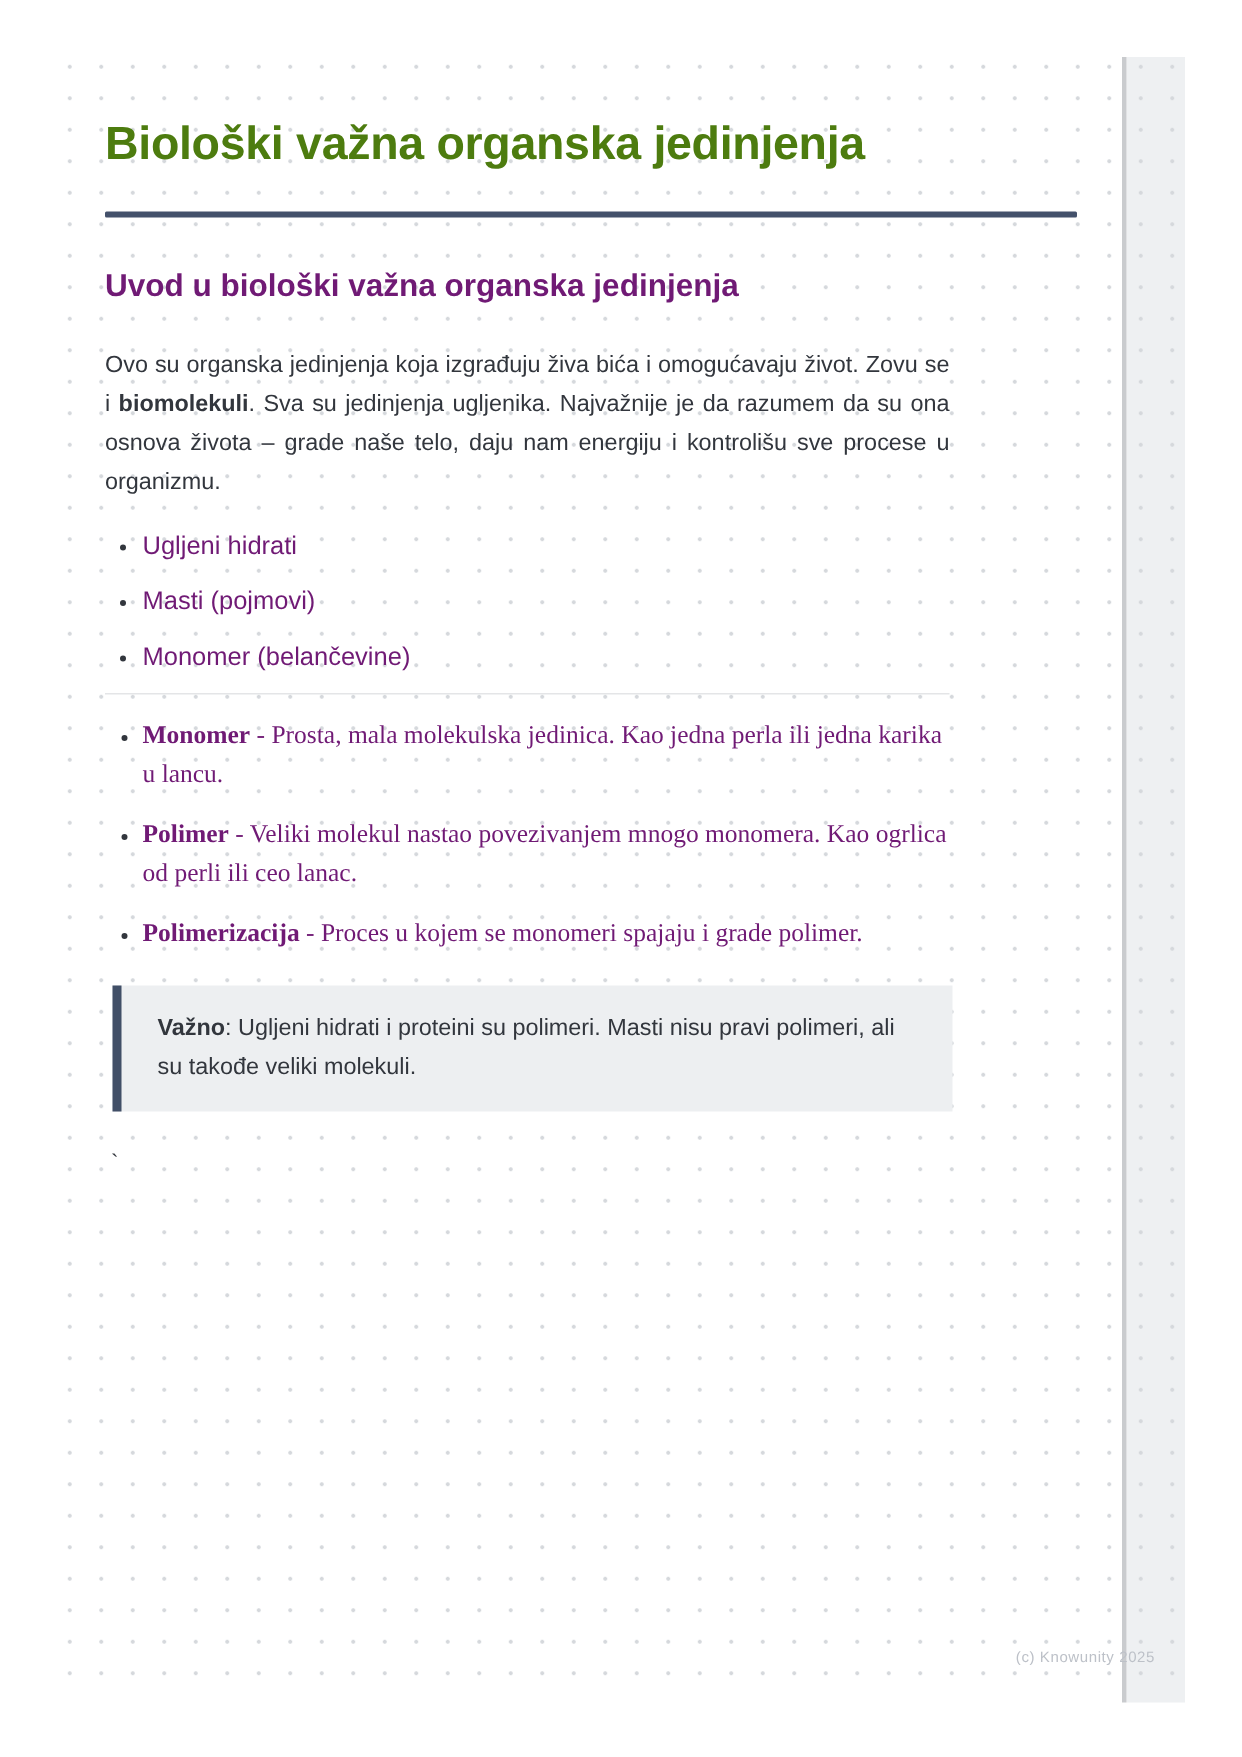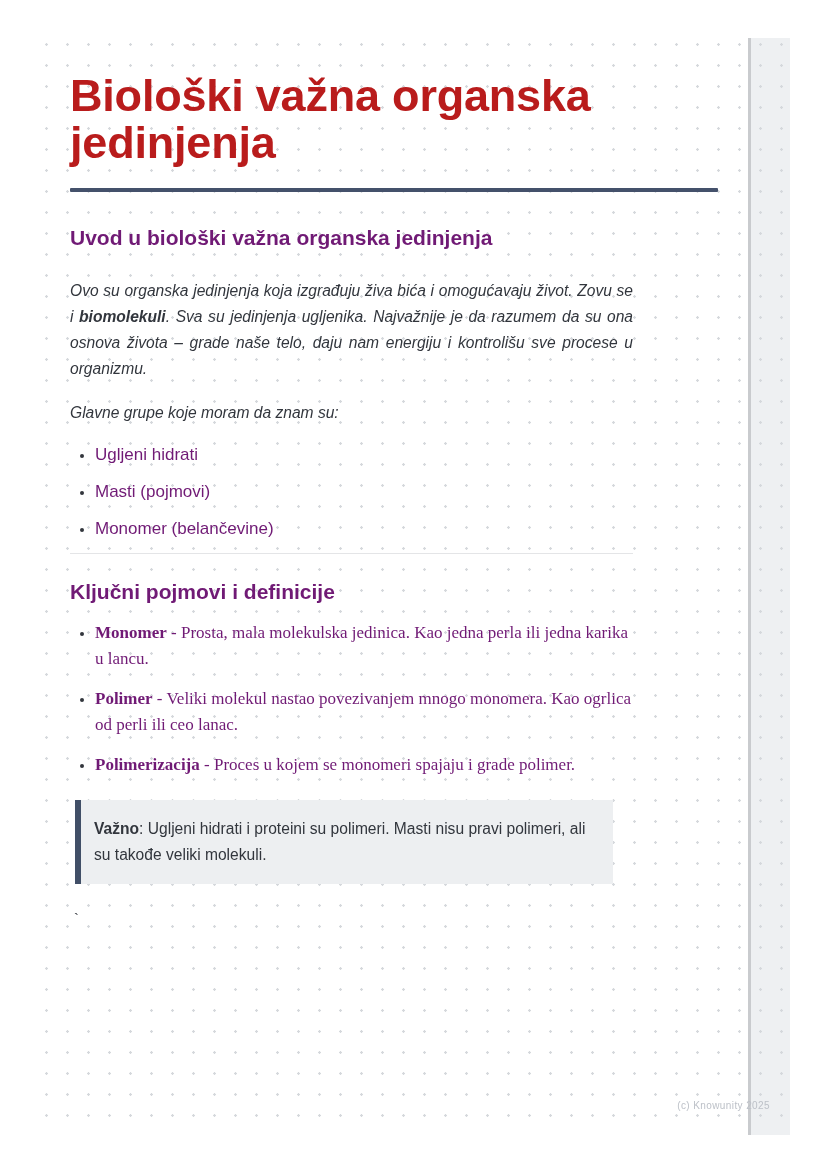--- a/index.html
+++ b/index.html
@@ -11,39 +11,39 @@
   .edge-strip{position:absolute;left:751px;top:38px;width:39px;height:1097px;background:#eef0f2;z-index:1;}
   .edge-line{position:absolute;left:748px;top:38px;width:3px;height:1097px;background:#c9cbce;z-index:2;}
   .dots{
     position:absolute;left:36px;top:34px;width:754px;height:1094px;z-index:3;
     background-image:radial-gradient(circle,#d5d8dc 1.2px,rgba(255,255,255,0) 1.45px);
     background-size:21px 21px;
     pointer-events:none;
   }
   .content{position:absolute;left:70px;top:72px;width:648px;z-index:4;color:#32363d;}
   h1.doc-title{
-    margin:0;width:580px;font-size:45px;line-height:47px;font-weight:700;
-    color:#b91c1c;letter-spacing:-0.2px;
+    margin:0;width:580px;font-size:31px;line-height:47px;font-weight:700;
+    color:#4d7c0f;letter-spacing:-0.2px;
   }
   .title-rule{margin-top:22px;width:648px;height:4px;background:#44516b;border-radius:1px;}
   h2.sec{margin:32px 0 0 0;font-size:21px;line-height:28px;font-weight:700;color:#701a75;}
-  p.body{margin:26px 0 0 0;width:563px;font-size:15.6px;line-height:26px;color:#32363d;font-style:italic;}
+  p.body{margin:26px 0 0 0;width:563px;font-size:15.6px;line-height:26px;color:#32363d;}
   p.just{text-align:justify;}
   p.lead{margin-top:18px;}
   ul.blist{margin:16px 0 0 0;padding:0 0 0 25px;list-style:disc;width:540px;}
   ul.blist li{margin:0 0 11px 0;font-size:17px;line-height:26px;color:#701a75;}
   ul.blist li::marker{color:#32363d;font-size:14px;}
   hr.light{border:none;margin:10px 0 0 0;width:563px;height:1px;background:#e4e5e7;}
   h2.sec2{margin-top:24px;}
   p.p2{margin-top:22px;}
   ul.terms{margin-top:14px;}
   ul.terms li{margin-bottom:14px;font-family:Liberation Serif, serif;}
   .callout{
     margin:22px 0 0 5px;width:506px;background:#edeff1;
-    border-left:6px solid #414f67;padding:16px 13px;
+    border-left:6px solid #414f67;padding:16px 24px;
   }
   .callout p{margin:0;font-size:15.6px;line-height:26px;color:#32363d;}
   .stray{margin:26px 0 0 4px;font-size:15px;color:#32363d;}
   .footer{
     position:absolute;top:1100px;right:58px;z-index:5;
     font-size:10px;letter-spacing:0.4px;color:#bdc1c8;
   }
   strong{font-weight:700;}
 </style>
 </head>
@@ -56,31 +56,29 @@
 
   <div class="content">
 
     <h1 class="doc-title">Biološki važna organska jedinjenja</h1>
     <div class="title-rule"></div>
 
     <h2 class="sec">Uvod u biološki važna organska jedinjenja</h2>
 
     <p class="body just"><span>Ovo su organska jedinjenja koja izgrađuju živa bića i omogućavaju život. Zovu se i </span><strong>biomolekuli</strong><span>. Sva su jedinjenja ugljenika. Najvažnije je da razumem da su ona osnova života – grade naše telo, daju nam energiju i kontrolišu sve procese u organizmu.</span></p>
 
-    <p class="body lead">Glavne grupe koje moram da znam su:</p>
 
     <ul class="blist">
       <li>Ugljeni hidrati</li>
       <li>Masti (pojmovi)</li>
       <li>Monomer (belančevine)</li>
     </ul>
 
     <hr class="light">
 
-    <h2 class="sec sec2">Ključni pojmovi i definicije</h2>
 
 
     <ul class="blist terms">
       <li><strong>Monomer</strong><span> - Prosta, mala molekulska jedinica. Kao jedna perla ili jedna karika u lancu.</span></li>
       <li><strong>Polimer</strong><span> - Veliki molekul nastao povezivanjem mnogo monomera. Kao ogrlica od perli ili ceo lanac.</span></li>
       <li><strong>Polimerizacija</strong><span> - Proces u kojem se monomeri spajaju i grade polimer.</span></li>
     </ul>
 
     <div class="callout">
       <p><strong>Važno</strong><span>: Ugljeni hidrati i proteini su polimeri. Masti nisu pravi polimeri, ali su takođe veliki molekuli.</span></p>

